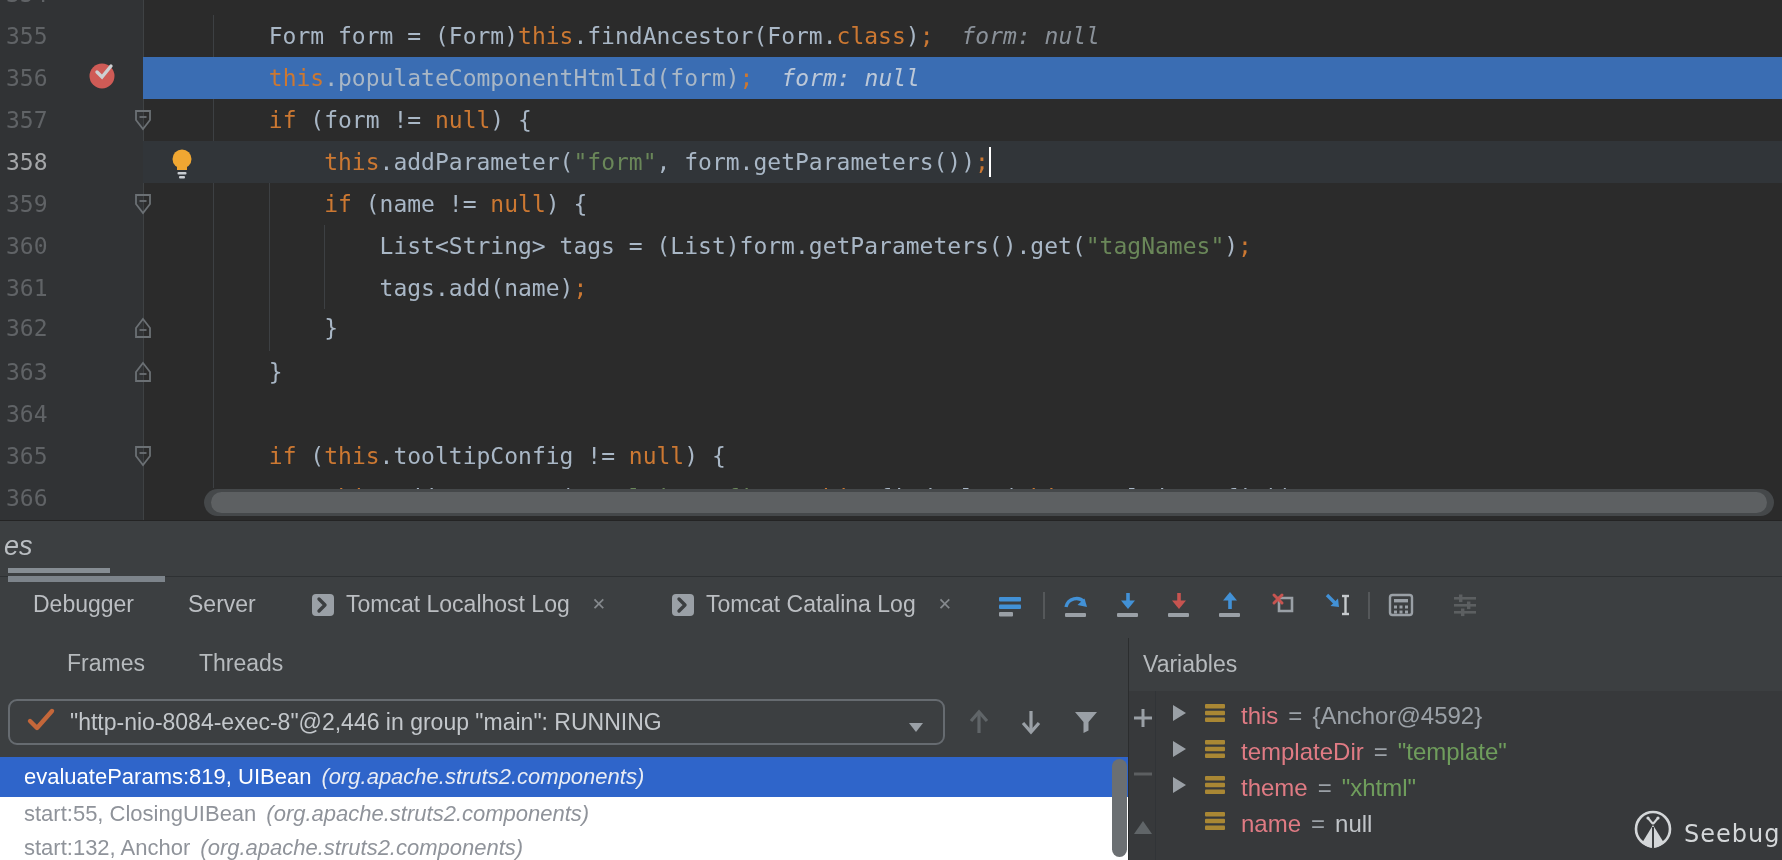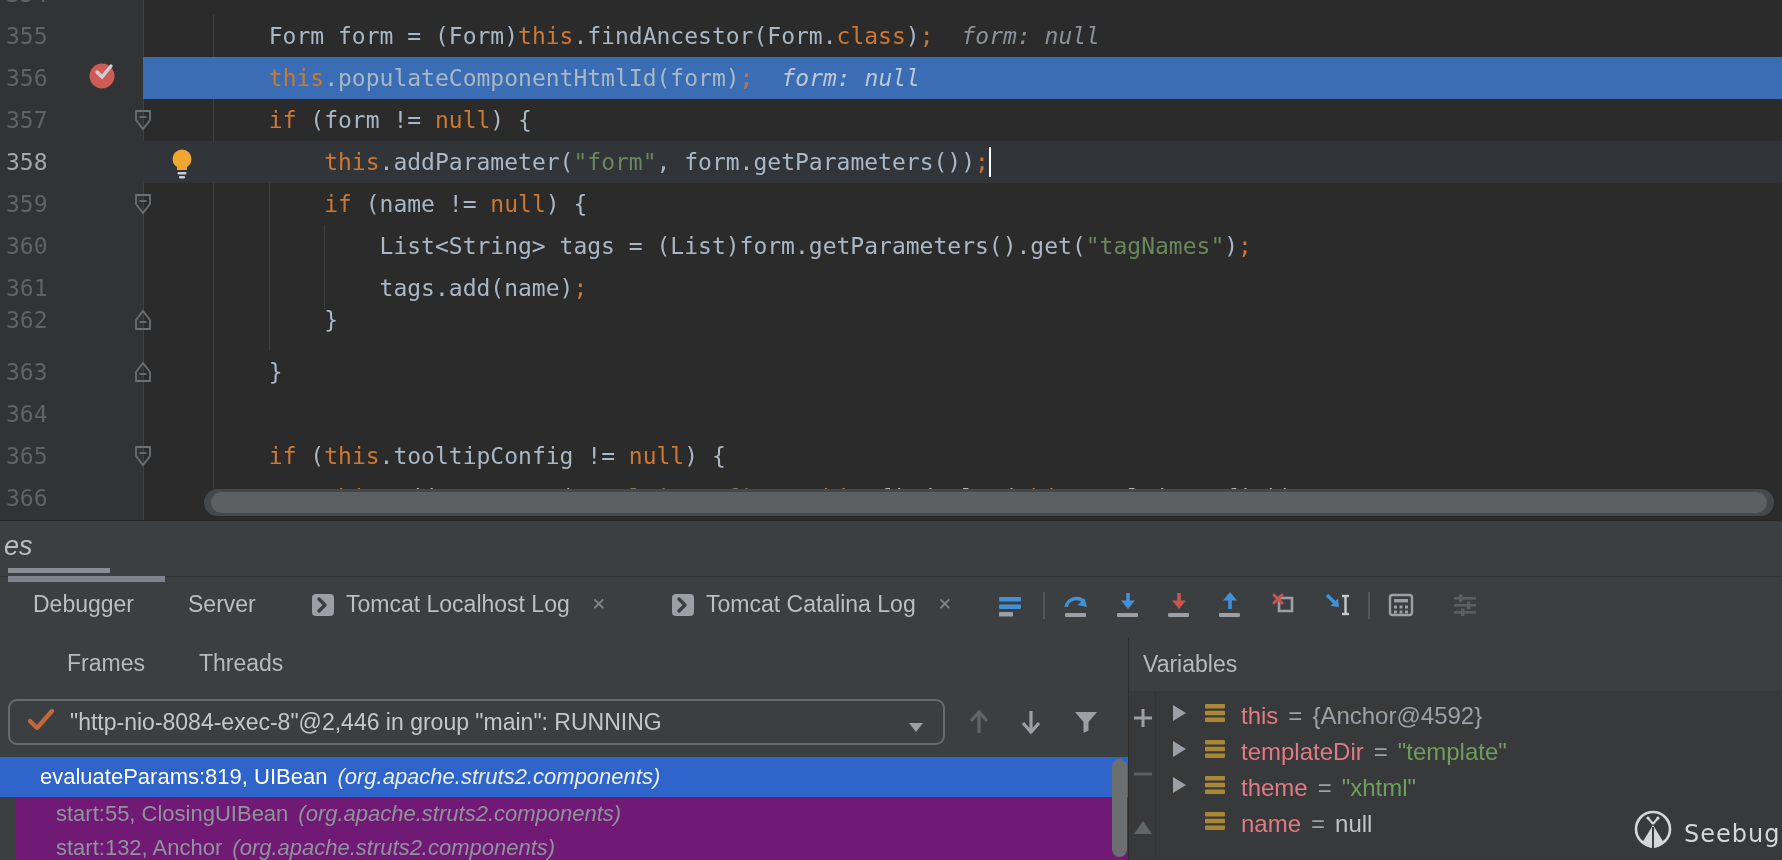--- a/index.html
+++ b/index.html
@@ -44,23 +44,23 @@
   #vars-title{position:absolute;left:14px;top:0;height:53px;line-height:53px;font-size:23px;color:#b6babd;}
   #panel-vdivider{position:absolute;left:1128px;top:117px;width:1px;height:223px;background:#2b2d2e;}
   
   #thread-combo{position:absolute;left:8px;top:178px;width:937px;height:46px;border:2px solid #666b70;border-radius:9px;box-sizing:border-box;display:flex;align-items:center;}
   #thread-combo .chk{margin-left:16px;flex:0 0 auto;}
   #thread-text{margin-left:14px;font-size:23px;color:#c3c7cb;white-space:nowrap;overflow:hidden;}
   #thread-dd{position:absolute;right:18px;top:18px;}
   .nav-icon{position:absolute;top:186px;width:30px;height:30px;}
   
   #frames-list{position:absolute;left:0;top:236px;width:1128px;height:104px;overflow:hidden;}
-  .frame-row{position:relative;width:100%;font-size:22px;display:flex;align-items:center;padding-left:40px;box-sizing:border-box;}
+  .frame-row{position:relative;width:100%;font-size:22px;display:flex;align-items:center;padding-left:24px;box-sizing:border-box;}
   .frame-row.selected{background:#2f65ca;color:#ffffff;height:40px;}
-  .frame-row.lib{background:#701a75;color:#8f939a;height:34px;margin-left:16px;}
+  .frame-row.lib{background:#ffffff;color:#8f939a;height:34px;}
   .frame-pkg{font-style:italic;margin-left:10px;}
   .frame-row.selected .frame-pkg{color:#e8ecf4;}
   #frames-scroll{position:absolute;left:1112px;top:238px;width:15px;height:98px;border-radius:8px;background:#6b6f72;}
   
   #vars-tree{position:absolute;left:1129px;top:170px;width:653px;height:170px;background:#37393b;overflow:hidden;}
   #vars-toolbar{position:absolute;left:1129px;top:170px;width:26px;height:170px;border-right:1px solid #313437;}
   .vt-btn{position:absolute;left:3px;width:22px;height:22px;}
   .var-row{position:absolute;left:26px;width:620px;height:36px;display:flex;align-items:center;font-size:24px;}
   .var-expander{width:22px;margin-left:14px;flex:0 0 auto;}
   .var-bars{margin-left:12px;flex:0 0 auto;}
@@ -127,21 +127,21 @@
           <span class="code"><span class="tok-plain">            </span><span class="tok-kw">if</span><span class="tok-plain"> (name != </span><span class="tok-kw">null</span><span class="tok-plain">) {</span></span>
         </div>
         <div class="ed-row" style="top: 225px;">
           <span class="lnum">360</span>
           <span class="code"><span class="tok-plain">                List&lt;String&gt; tags = (List)form.getParameters().get(</span><span class="tok-str">"tagNames"</span><span class="tok-plain">)</span><span class="tok-kw">;</span></span>
         </div>
         <div class="ed-row" style="top: 267px; padding-left: 28px;">
           <span class="lnum">361</span>
           <span class="code"><span class="tok-plain">                tags.add(name)</span><span class="tok-kw">;</span></span>
         </div>
-        <div class="ed-row" style="top: 299px;">
+        <div class="ed-row" style="top: 307px;">
           <span class="lnum">362</span>
           <span class="gutter-icon" style="left: 133px; top: 9px;"><svg width="20" height="24" viewBox="0 0 20 24" xmlns="http://www.w3.org/2000/svg">
               <polygon points="10,3 17,12 17,21 3,21 3,12" fill="none" stroke="#6b7074" stroke-width="1.8"></polygon>
               <line x1="6.5" y1="14" x2="13.5" y2="14" stroke="#6b7074" stroke-width="1.8"></line>
             </svg></span>
           <span class="code"><span class="tok-plain">            }</span></span>
         </div>
         <div class="ed-row" style="top: 351px;">
           <span class="lnum">363</span>
           <span class="gutter-icon" style="left: 133px; top: 9px;"><svg width="20" height="24" viewBox="0 0 20 24" xmlns="http://www.w3.org/2000/svg">

